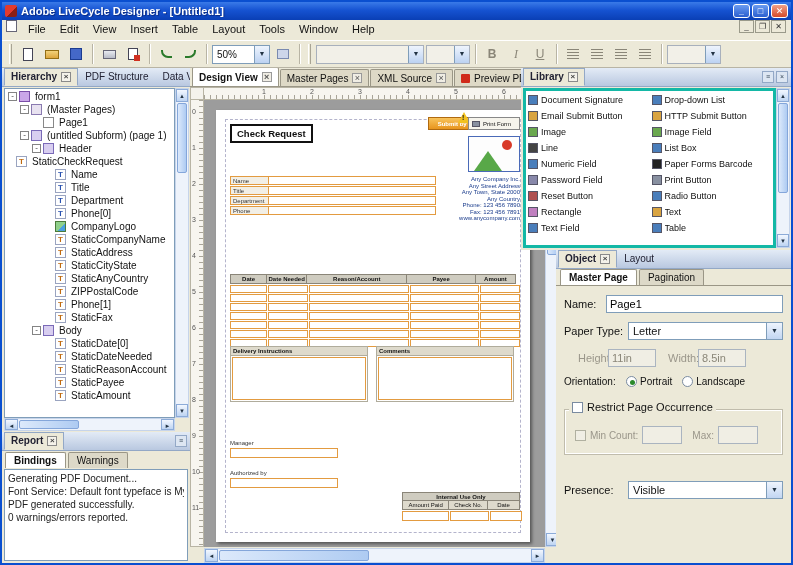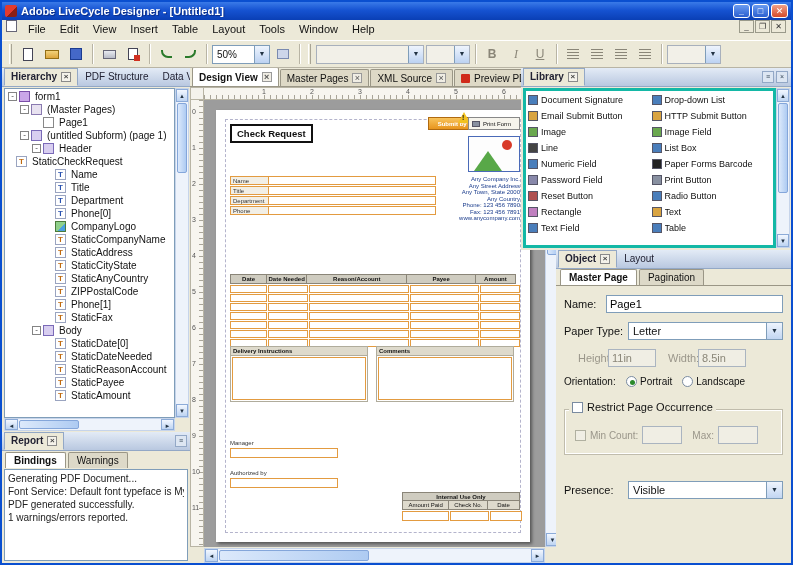--- a/index.html
+++ b/index.html
@@ -427,21 +427,21 @@
           </span>
       </div>
       <div class="rtabs">
         <span class="rtab active"><span>Bindings</span></span>
         <span class="rtab"><span>Warnings</span></span>
       </div>
       <div class="report-out">
           <div class="rline">Generating PDF Document...</div>
           <div class="rline">Font Service: Default font typeface is Myr</div>
           <div class="rline">PDF generated successfully.</div>
-          <div class="rline">1 warnings/errors reported.</div>
+          <div class="rline">0 warnings/errors reported.</div>
         </div>
     </div>
 
     <div class="center">
       <div class="doctabs">
           <div class="dtab active">
             <span class="dtab-label">Design View</span>
             <span class="dclose">×</span>
           </div>
           <div class="dtab">

